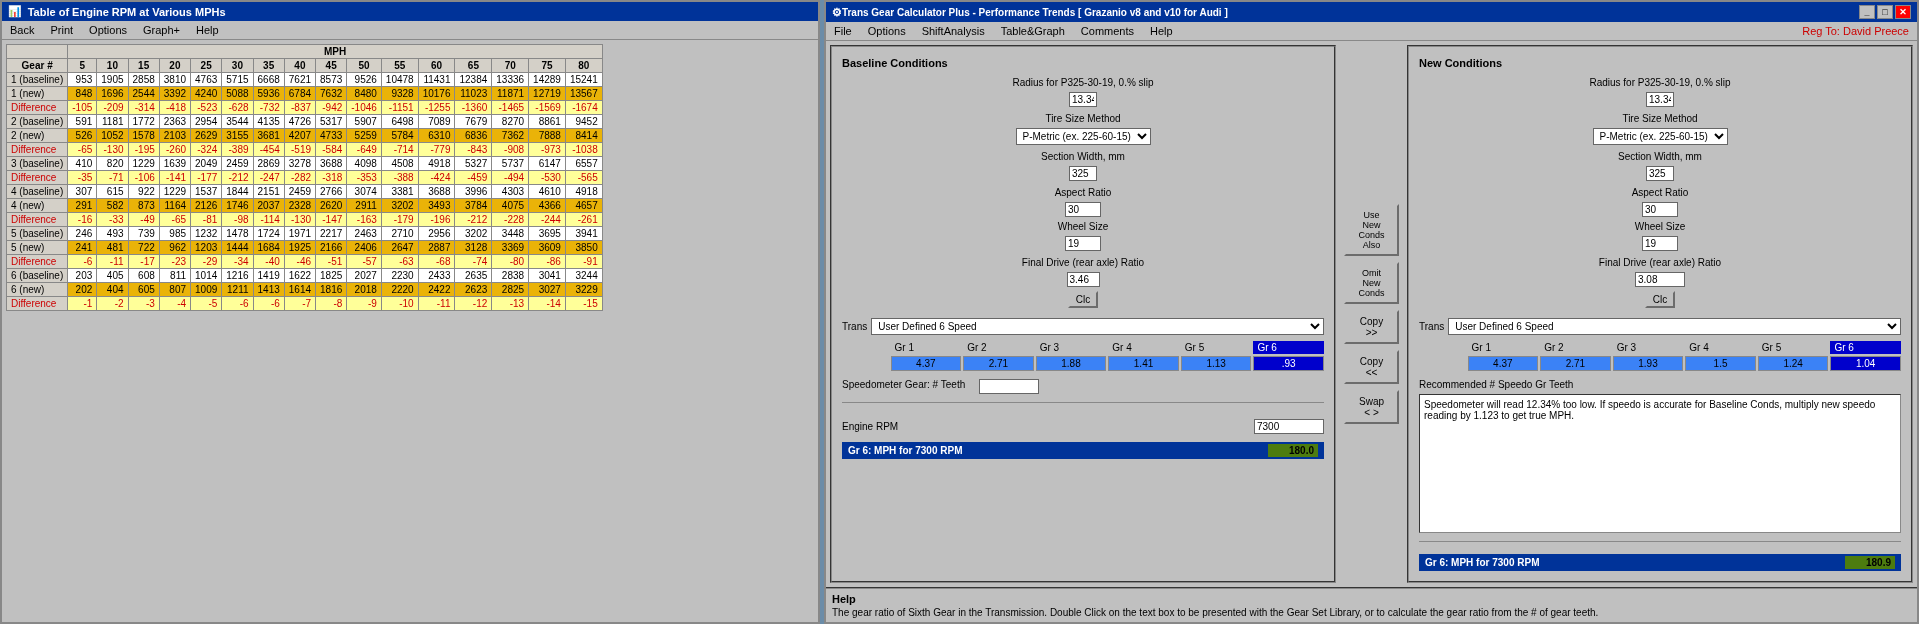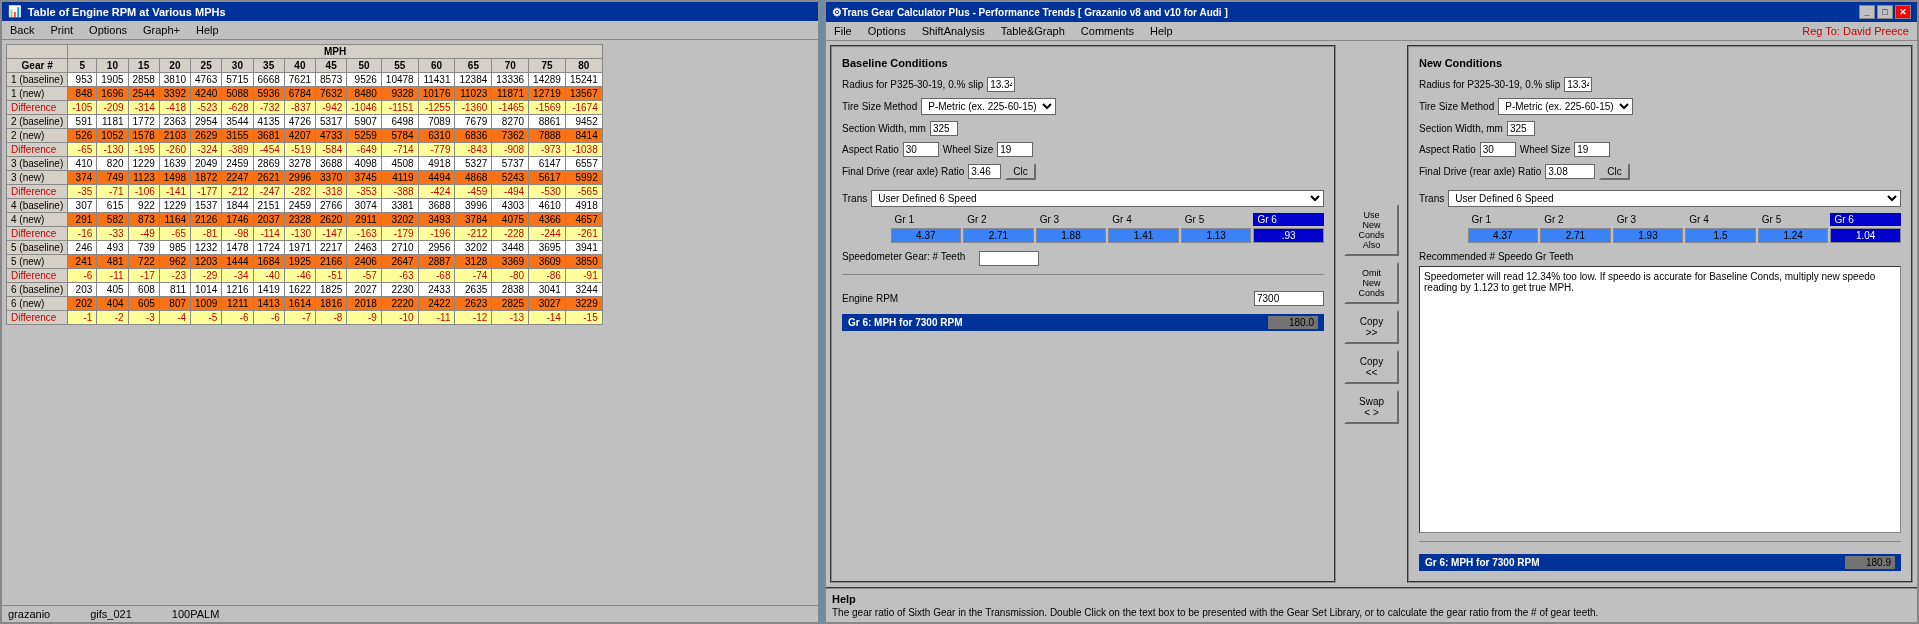--- a/index.html
+++ b/index.html
@@ -62,21 +62,21 @@
     #left-table-container table th {
       background: #d4d0c8;
       text-align: center;
     }
 
     .row-label { text-align: left !important; background: #d4d0c8; font-weight: normal; }
     .mph-header { background: #d4d0c8; text-align: center; font-weight: bold; }
     .gear-header { background: #d4d0c8; font-weight: bold; }
 
     .row-baseline { background: #ffffff; }
-    .row-new { background: #f97316; }
+    .row-new { background: #eab308; }
     .row-diff { background: #ffff99; }
     .row-diff td { color: #cc0000; }
 
     #left-statusbar {
       background: #c0c0c0;
       border-top: 1px solid #888;
       padding: 2px 6px;
       display: flex;
       gap: 40px;
       font-size: 11px;
@@ -159,20 +159,21 @@
       font-size: 11px;
       font-weight: bold;
       margin-bottom: 4px;
     }
 
     .form-row {
       display: flex;
       align-items: center;
       gap: 4px;
       margin-bottom: 2px;
+      flex-direction: column;
     }
 
     .form-label {
       font-size: 10px;
       white-space: nowrap;
     }
 
     .form-input {
       border: 1px solid #666;
       background: white;
@@ -254,25 +255,25 @@
       padding: 2px 6px;
       font-size: 10px;
       font-weight: bold;
       margin-top: 4px;
       display: flex;
       align-items: center;
       justify-content: space-between;
     }
 
     .result-value {
-      background: #737373;
+      background: #4d7c0f;
       color: black;
       padding: 1px 4px;
       font-size: 10px;
-      font-weight: normal;
+      font-weight: bold;
       min-width: 50px;
       text-align: right;
     }
 
     
     #middle-buttons {
       display: flex;
       flex-direction: column;
       align-items: center;
       justify-content: center;
@@ -486,39 +487,20 @@
             <td>3278</td>
             <td>3688</td>
             <td>4098</td>
             <td>4508</td>
             <td>4918</td>
             <td>5327</td>
             <td>5737</td>
             <td>6147</td>
             <td>6557</td>
           </tr>
-          <tr class="row-new">
-            <td class="row-label">3 (new)</td>
-            <td>374</td>
-            <td>749</td>
-            <td>1123</td>
-            <td>1498</td>
-            <td>1872</td>
-            <td>2247</td>
-            <td>2621</td>
-            <td>2996</td>
-            <td>3370</td>
-            <td>3745</td>
-            <td>4119</td>
-            <td>4494</td>
-            <td>4868</td>
-            <td>5243</td>
-            <td>5617</td>
-            <td>5992</td>
-          </tr>
           <tr class="row-diff">
             <td class="row-label">Difference</td>
             <td>-35</td>
             <td>-71</td>
             <td>-106</td>
             <td>-141</td>
             <td>-177</td>
             <td>-212</td>
             <td>-247</td>
             <td>-282</td>
@@ -697,25 +679,20 @@
             <td>-9</td>
             <td>-10</td>
             <td>-11</td>
             <td>-12</td>
             <td>-13</td>
             <td>-14</td>
             <td>-15</td>
           </tr>
         </tbody>
     </table>
-  </div>
-  <div id="left-statusbar">
-    <span>grazanio</span>
-    <span>gifs_021</span>
-    <span>100PALM</span>
   </div>
 </div>
 
 <div id="right-panel">
   <div id="right-title-bar">
     <span>⚙</span>
     <span style="flex:1; font-size:10px;">Trans Gear Calculator Plus - Performance Trends  [ Grazanio v8 and v10 for Audi ]</span>
     <div class="title-buttons">
       <div class="title-btn">_</div>
       <div class="title-btn">□</div>

